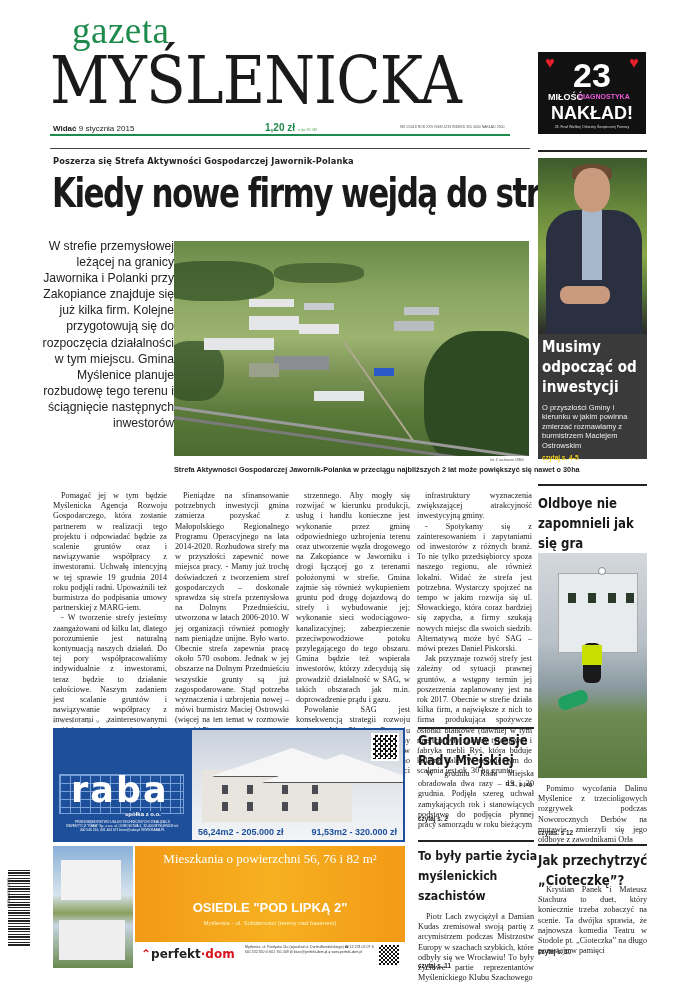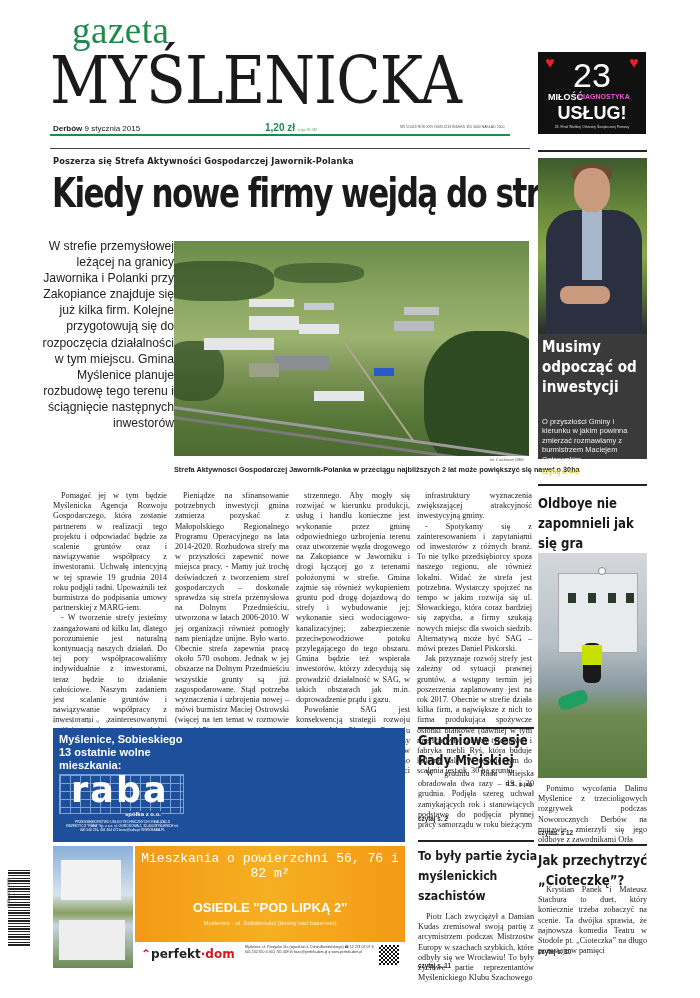--- a/index.html
+++ b/index.html
@@ -11,21 +11,21 @@
 .dateline{left:53px;top:124px;font-family:"Liberation Sans",sans-serif;font-size:8px;color:#222}
 .dateline b{font-weight:bold}
 .price{left:265px;top:122px;font-family:"Liberation Sans",sans-serif;font-size:10px;font-weight:bold;color:#1e8a4c}
 .price small{font-size:3px;color:#6a6;font-weight:normal;margin-left:3px}
 .issue{left:400px;top:125px;font-family:"Liberation Sans",sans-serif;font-size:3.5px;color:#555;white-space:nowrap}
 .greenrule{left:50px;top:134px;width:460px;height:2px;background:#1e8a4c}
 .greyrule{left:50px;top:148px;width:480px;height:1px;background:#444}
 
 .wosp{left:538px;top:52px;width:108px;height:82px;background:#111;color:#fff;font-family:"Liberation Sans",sans-serif;text-align:center;overflow:hidden}
 .wosp .heart{position:absolute;width:16px;height:14px;color:#e8202a;font-size:16px;line-height:14px;top:4px}
-.wosp .num{position:absolute;left:0;right:0;top:6px;font-size:34px;font-weight:normal;line-height:34px}
+.wosp .num{position:absolute;left:0;right:0;top:6px;font-size:34px;font-weight:bold;line-height:34px}
 .wosp .fin{position:absolute;left:10px;top:40px;font-size:9px;font-weight:bold}
 .wosp .diag{position:absolute;left:40px;top:41px;font-size:7px;font-weight:bold;color:#e85ad8}
 .wosp .milosc{position:absolute;left:0;right:0;top:52px;font-size:18px;font-weight:bold;line-height:18px}
 .wosp .sub{position:absolute;left:0;right:0;top:73px;font-size:3.5px;color:#ddd}
 
 .kicker{left:53px;top:156px;font-family:"DejaVu Sans","Liberation Sans",sans-serif;font-size:9px;font-weight:bold;color:#222;letter-spacing:0.1px;transform:scaleX(0.92);transform-origin:left}
 .headline{left:52px;top:170px;font-family:"DejaVu Sans","Liberation Sans",sans-serif;font-size:40px;font-weight:bold;line-height:46px;color:#1a1a1a;letter-spacing:-2px;transform:scaleX(0.775);transform-origin:left top;white-space:nowrap}
 .lede{left:42px;top:238px;width:132px;font-family:"Liberation Sans",sans-serif;font-size:12.2px;line-height:16.1px;text-align:right;color:#222}
 .photo-main{left:174px;top:241px;width:355px;height:215px;background:linear-gradient(180deg,#6a8a4a 0%,#8aa660 25%,#9cb470 45%,#7e9658 60%,#5a7a3a 80%,#4a6a30 100%);overflow:hidden}
 .photo-main .bld{position:absolute;background:#e4e6e8}
@@ -44,21 +44,21 @@
 
 .sidebar-rule{position:absolute;left:538px;height:2px;background:#222}
 .person{left:538px;top:158px;width:109px;height:176px;background:linear-gradient(180deg,#3c5a2c 0%,#6a8a3c 30%,#8aa84a 55%,#5a7a3a 75%,#2a2a2a 100%);overflow:hidden}
 .person .head{position:absolute;left:36px;top:10px;width:36px;height:44px;border-radius:45%;background:#c99a7e}
 .person .hair{position:absolute;left:34px;top:6px;width:40px;height:16px;border-radius:50% 50% 20% 20%;background:#6a4a30}
 .person .body{position:absolute;left:8px;top:52px;width:96px;height:130px;background:#2a3040;border-radius:30px 30px 0 0}
 .person .shirt{position:absolute;left:44px;top:52px;width:20px;height:70px;background:#a8b8cc}
 .person .hands{position:absolute;left:22px;top:128px;width:50px;height:18px;border-radius:8px;background:#c99a7e}
 .interview{left:538px;top:334px;width:109px;height:125px;background:#3a3a3a;color:#fff;padding:3px 4px}
 .interview h2{font-family:"DejaVu Sans","Liberation Sans",sans-serif;font-size:16.5px;line-height:20px;font-weight:bold;transform:scaleX(0.82);transform-origin:left;white-space:nowrap}
-.interview p{font-family:"Liberation Sans",sans-serif;font-size:7.5px;line-height:9.4px;margin-top:20px;color:#eee}
+.interview p{font-family:"Liberation Sans",sans-serif;font-size:7.5px;line-height:9.4px;margin-top:6px;color:#eee}
 .interview .read{font-family:"Liberation Sans",sans-serif;font-size:6.5px;font-weight:bold;color:#f2d21e;margin-top:4px}
 .side-h{font-family:"DejaVu Sans","Liberation Sans",sans-serif;font-size:14px;line-height:20px;font-weight:bold;color:#1a1a1a;transform:scaleX(0.84);transform-origin:left;white-space:nowrap}
 .oldboye-h{left:538px;top:493px}
 .football{left:538px;top:553px;width:109px;height:225px;background:linear-gradient(180deg,#d4d8dc 0%,#b8c0c8 40%,#8a9aa0 60%,#6e8a52 72%,#5a7a40 100%);overflow:hidden}
 .football .bldg{position:absolute;left:20px;top:20px;width:80px;height:80px;background:#e8ebee;border:1px solid #aaa}
 .football .win{position:absolute;width:8px;height:10px;background:#2a3a2a}
 .football .p1{position:absolute;left:45px;top:90px;width:18px;height:40px;background:#1a1a1a;border-radius:6px}
 .football .p1s{position:absolute;left:44px;top:92px;width:20px;height:20px;background:#c8e000}
 .football .p2{position:absolute;left:20px;top:140px;width:30px;height:14px;background:#20a060;border-radius:6px;transform:rotate(-20deg)}
 .football .ball{position:absolute;left:60px;top:14px;width:8px;height:8px;border-radius:50%;background:#fff;border:1px solid #888}
@@ -87,50 +87,50 @@
 .raba .house{position:absolute;left:10px;top:40px;width:150px;height:52px;background:#e8e4de}
 .raba .roof{position:absolute;left:0;top:18px;width:0;height:0;border-left:80px solid transparent;border-right:80px solid transparent;border-bottom:28px solid #f6f6f6;filter:drop-shadow(0 1px 0 #555)}
 .raba .w{position:absolute;width:6px;height:9px;background:#4a4a52}
 .raba .qr{position:absolute;right:4px;top:3px;width:28px;height:28px;background:repeating-conic-gradient(#111 0 25%,#fff 0 50%) 0 0/5px 5px;border:2px solid #fff}
 .raba .pr{position:absolute;bottom:3px;font-family:"Liberation Sans",sans-serif;font-size:9px;font-weight:bold;color:#1d4f9a}
 .perfekt{left:53px;top:846px;width:352px;height:122px}
 .perfekt .houses{position:absolute;left:0;top:0;width:80px;height:122px;background:linear-gradient(180deg,#8ab0d8 0%,#d8e4ec 40%,#8aa060 55%,#c8d4e0 65%,#6a8a50 100%)}
 .perfekt .h1{position:absolute;left:8px;top:14px;width:60px;height:40px;background:#f2f2f2}
 .perfekt .h2{position:absolute;left:6px;top:74px;width:66px;height:40px;background:#eee}
 .perfekt .orange{position:absolute;left:82px;top:0;width:270px;height:96px;background:linear-gradient(90deg,#f39a16 0%,#f6b020 50%,#f39a16 100%)}
-.perfekt .l1{position:absolute;left:0;right:0;top:5px;text-align:center;font-family:Liberation Mono, monospace;font-size:13px;color:#fff}
+.perfekt .l1{position:absolute;left:0;right:0;top:5px;text-align:center;font-family:Liberation Serif, serif;font-size:13px;color:#fff}
 .perfekt .l2{position:absolute;left:0;right:0;top:22px;text-align:center;font-family:"Liberation Sans",sans-serif;font-size:22px;font-weight:bold;color:#d8141e}
 .perfekt .l3{position:absolute;left:0;right:0;top:54px;text-align:center;font-family:"Liberation Sans",sans-serif;font-size:13px;font-weight:bold;color:#fff}
 .perfekt .l4{position:absolute;left:0;right:0;top:74px;text-align:center;font-family:"Liberation Sans",sans-serif;font-size:6px;color:#fff3c0}
 .perfekt .foot{position:absolute;left:82px;top:96px;width:270px;height:26px;background:#fff}
 .perfekt .brand{position:absolute;left:6px;top:5px;font-family:"DejaVu Sans","Liberation Sans",sans-serif;font-size:12px;font-weight:bold;color:#222}
 .perfekt .brand i{color:#d8141e;font-style:normal}
 .perfekt .contact{position:absolute;left:110px;top:3px;width:130px;font-family:"Liberation Sans",sans-serif;font-size:3.5px;line-height:5px;color:#333}
 .perfekt .qr2{position:absolute;right:6px;top:3px;width:20px;height:20px;background:repeating-conic-gradient(#111 0 25%,#fff 0 50%) 0 0/4px 4px}
 .barcode{left:8px;top:870px;width:22px;height:76px;background:repeating-linear-gradient(180deg,#222 0 1px,#fff 1px 2px,#222 2px 4px,#fff 4px 5px,#222 5px 6px,#fff 6px 8px)}
 .issn{left:-6px;top:890px;font-family:"Liberation Sans",sans-serif;font-size:4px;color:#555;transform:rotate(-90deg);white-space:nowrap}
 </style>
 </head>
 <body>
 
 <div class="abs gazeta">gazeta</div>
 <div class="abs mast">MYŚLENICKA</div>
-<div class="abs dateline"><b>Derbów</b> <span>9 stycznia 2015</span></div>
+<div class="abs dateline"><b>Widać</b> <span>9 stycznia 2015</span></div>
 <div class="abs price"><span>1,20 zł</span><small>w tym 8% VAT</small></div>
 <div class="abs issue">NR 1/1018 ROK XXV   ISSN 1233   INDEKS 355 4000   NAKŁAD 2500</div>
 <div class="abs greenrule"></div>
 <div class="abs greyrule"></div>
 
 <div class="abs wosp">
   <span class="heart" style="left:4px">♥</span>
   <span class="heart" style="right:4px">♥</span>
   <div class="num">23</div>
   <div class="fin">MIŁOŚĆ</div>
   <div class="diag">DIAGNOSTYKA</div>
-  <div class="milosc">USŁUG!</div>
+  <div class="milosc">NAKŁAD!</div>
   <div class="sub">23. Finał Wielkiej Orkiestry Świątecznej Pomocy</div>
 </div>
 
 <div class="abs kicker">Poszerza się Strefa Aktywności Gospodarczej Jawornik-Polanka</div>
 <h1 class="abs headline">Kiedy nowe firmy wejdą do strefy?</h1>
 <div class="abs lede">W strefie przemysłowej leżącej na granicy Jawornika i Polanki przy Zakopiance znajduje się już kilka firm. Kolejne przygotowują się do rozpoczęcia działalności w tym miejscu. Gmina Myślenice planuje rozbudowę tego terenu i ściągnięcie następnych inwestorów</div>
 
 <div class="abs photo-main">
   <div class="forest" style="left:-20px;top:20px;width:120px;height:40px;opacity:.7"></div>
   <div class="forest" style="left:100px;top:22px;width:90px;height:20px;opacity:.6"></div>
@@ -237,25 +237,40 @@
   <div class="side-h" style="font-size:13px;line-height:20px">myślenickich</div>
   <div class="side-h" style="font-size:13px;line-height:20px">szachistów</div>
 </div>
 <div class="abs col szach-txt">
     <p>Piotr Lach zwyciężył a Damian Kudas zremisował swoją partię z arcymistrzem podczas Mistrzostw Europy w szachach szybkich, które odbyły się we Wrocławiu! To były życiowe partie reprezentantów Myślenickiego Klubu Szachowego</p>
   </div>
 <div class="abs read-s szach-read">czytaj s. 11</div>
 
 <div class="abs ad-label">REKLAMA</div>
 <div class="abs raba">
-  <div class="title">Myślenice, Sobieskiego 13 ostatnie wolne mieszkania:</div>
   <div class="grid"></div>
   <div class="logo">raba</div>
   <div class="sp">spółka z o.o.</div>
   <div class="addr">PRZEDSIĘBIORSTWO USŁUG TECHNICZNYCH I REALIZACJI INWESTYCJI "RABA" Sp. z o.o. ul. OGRODOWA 2, 32-400 MYŚLENICE tel. 400 546 216, 401 404 671 biuro@raba.pl WWW.RABA.PL</div>
+  <div class="pic">
+    <div class="house"></div>
+    <div class="roof" style="left:20px"></div>
+    <div class="roof" style="left:70px;top:24px"></div>
+    <div class="w" style="left:30px;top:55px"></div>
+      <div class="w" style="left:55px;top:55px"></div>
+      <div class="w" style="left:90px;top:55px"></div>
+      <div class="w" style="left:120px;top:55px"></div>
+    <div class="w" style="left:30px;top:72px"></div>
+      <div class="w" style="left:55px;top:72px"></div>
+      <div class="w" style="left:90px;top:72px"></div>
+      <div class="w" style="left:120px;top:72px"></div>
+    <div class="qr"></div>
+    <div class="pr" style="left:6px">56,24m2 - 205.000 zł</div>
+    <div class="pr" style="right:6px">91,53m2 - 320.000 zł</div>
+  </div>
 </div>
 
 <div class="abs perfekt">
   <div class="houses">
       <div class="h1"></div>
       <div class="h2"></div>
     </div>
   <div class="orange">
     <div class="l1">Mieszkania o powierzchni 56, 76 i 82 m²</div>
     <div class="l3">OSIEDLE "POD LIPKĄ 2"</div>

